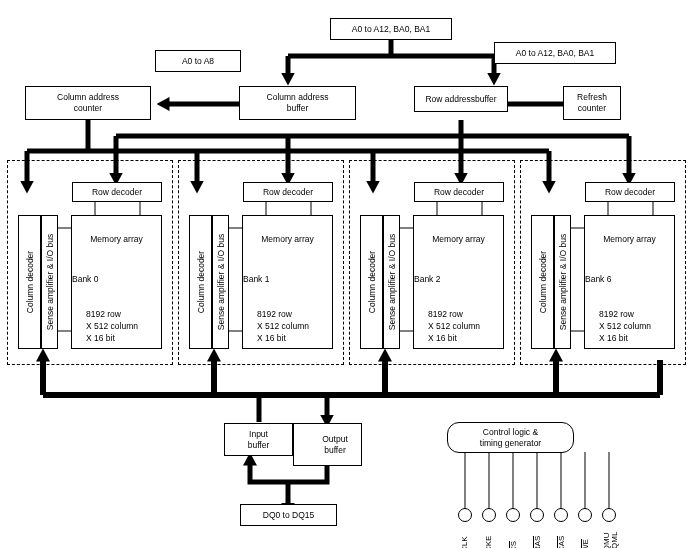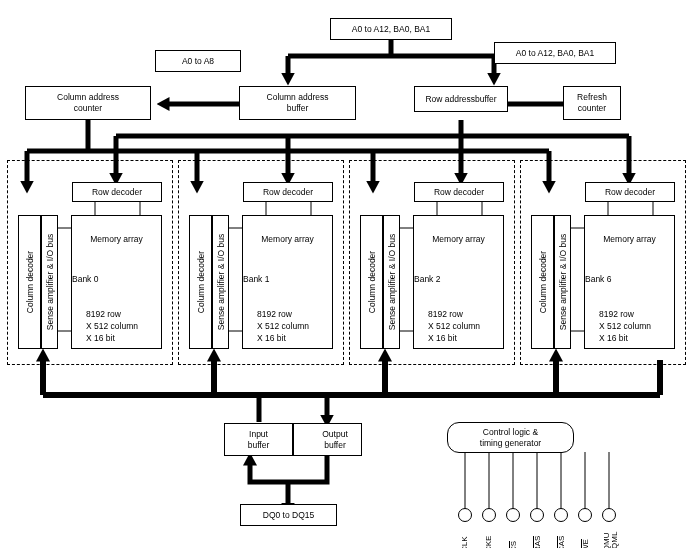--- a/index.html
+++ b/index.html
@@ -241,21 +241,21 @@
     <span class="l2">Bank 6</span>
     <span class="l3">8192 row</span>
     <span class="l4">X 512 column</span>
     <span class="l5">X 16 bit</span>
   </div>
 
   <div class="box" style="left:224px;top:411px;width:69px;height:33px;flex-direction:column;">
     <span>Input</span>
     <span>buffer</span>
   </div>
-  <div class="box" style="left:293px;top:411px;width:69px;height:33px;flex-direction:column;padding-left:15px;">
+  <div class="box" style="left:293px;top:411px;width:69px;height:43px;flex-direction:column;padding-left:15px;">
     <span>Output</span>
     <span>buffer</span>
   </div>
   <div class="box" style="left:240px;top:492px;width:97px;height:22px;">
     <span>DQ0 to DQ15</span>
   </div>
 
   <div class="box" style="left:447px;top:410px;width:127px;height:31px;flex-direction:column;border-radius:12px;">
     <span>Control logic &amp;</span>
     <span>timing generator</span>

